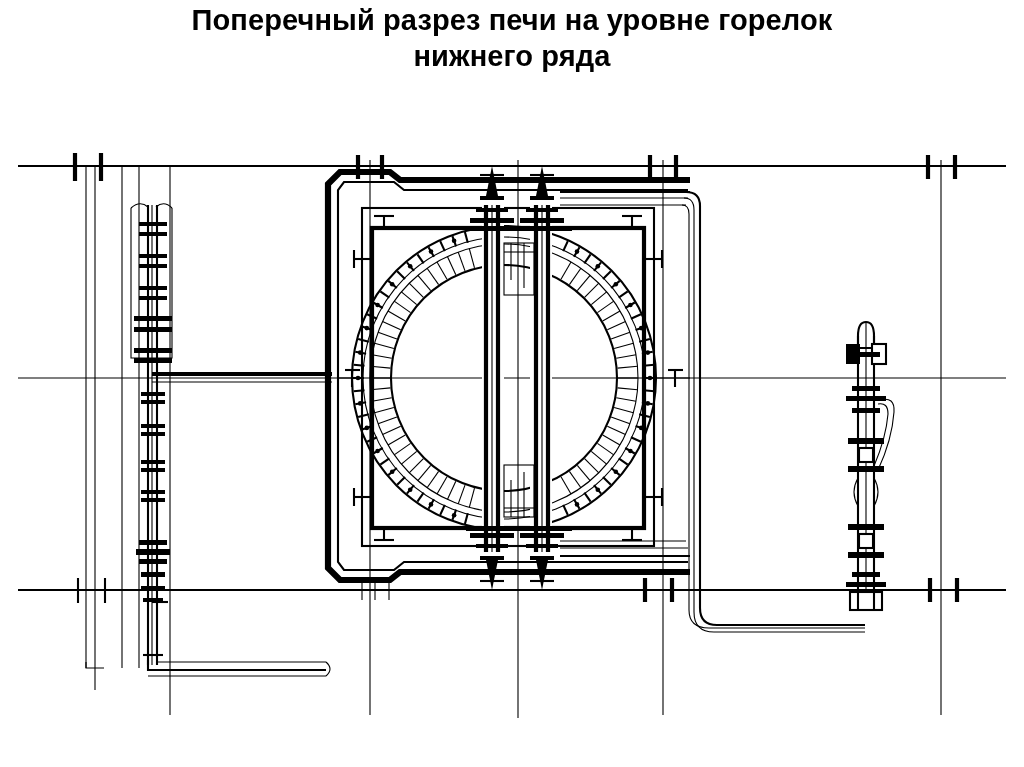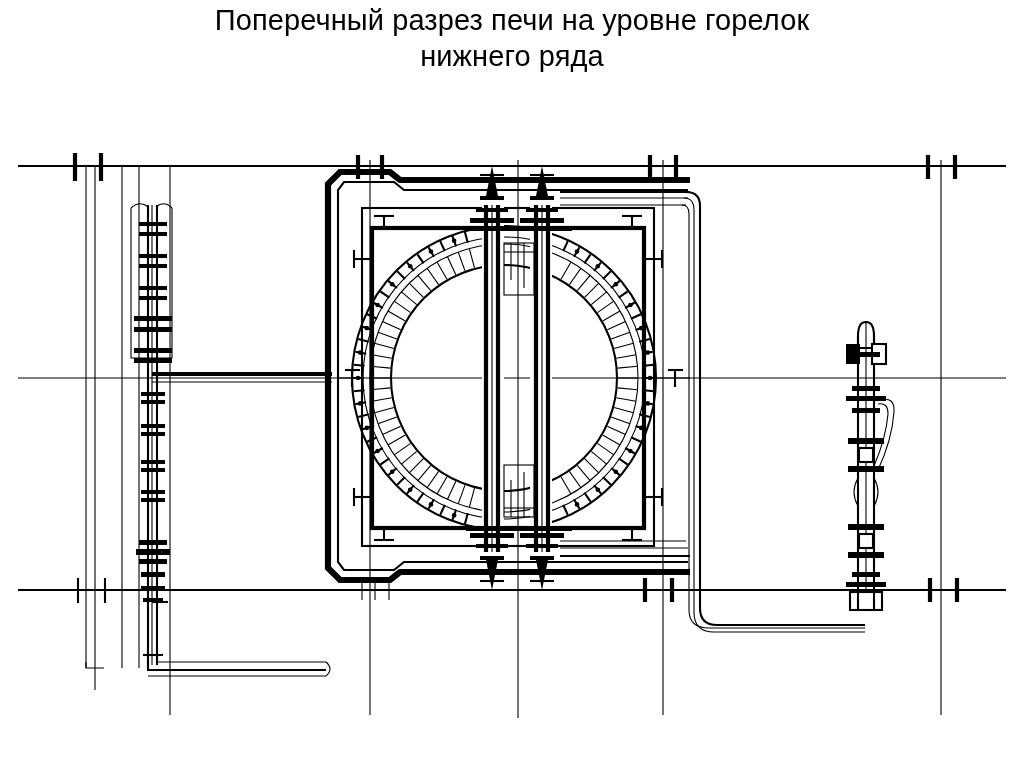--- a/index.html
+++ b/index.html
@@ -26,21 +26,21 @@
     left: 0;
     top: 2px;
     width: 1024px;
     text-align: center;
   }
   #slide-title {
     display: block;
     font-family: "Liberation Sans", sans-serif;
     font-size: 29px;
     line-height: 36px;
-    font-weight: 400;
+    font-weight: 700;
     color: #000000;
     letter-spacing: 0.1px;
     white-space: pre-line;
     margin: 0 auto;
     width: 700px;
   }
   #drawing-wrap {
     position: absolute;
     left: 0;
     top: 0;

